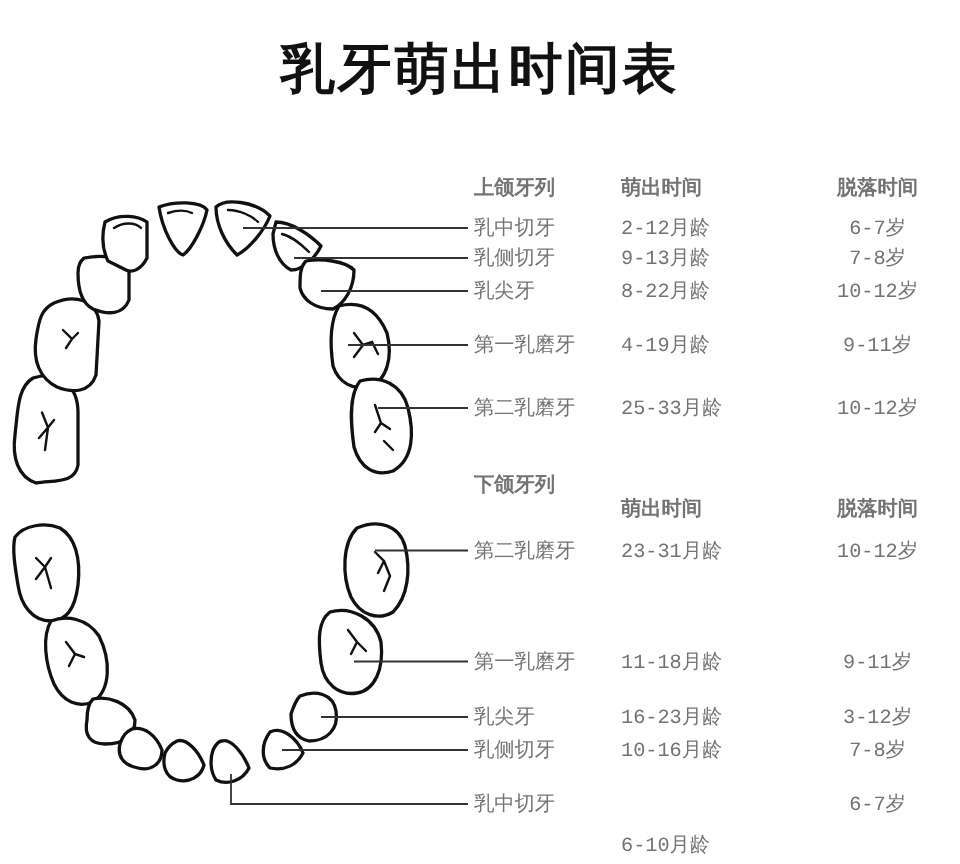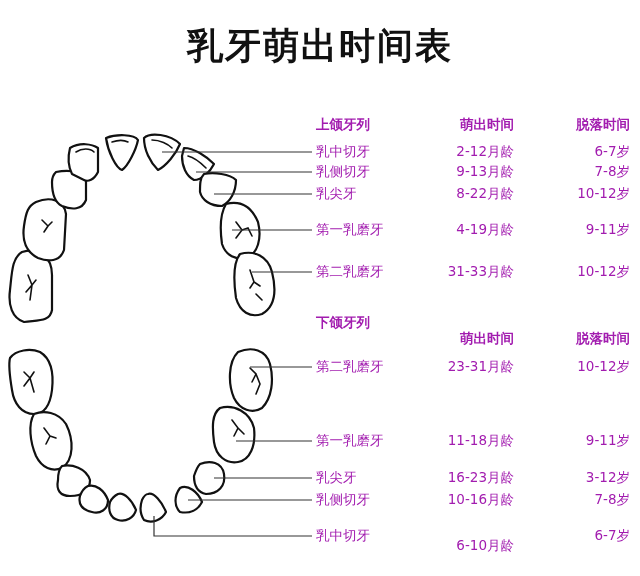--- a/index.html
+++ b/index.html
@@ -5,25 +5,25 @@
     html, body { margin: 0; padding: 0; }
     body {
       width: 640px; height: 576px; background: #ffffff; position: relative; overflow: hidden;
       font-family: "DejaVu Sans", "Liberation Sans", sans-serif; color: #1a1a1a;
     }
     .title {
       position: absolute; left: 0; width: 640px; top: 22px; text-align: center;
       font-size: 36px; font-weight: bold; letter-spacing: 2px; color: #111;
     }
     svg.diagram { position: absolute; left: 0; top: 0; }
-    .txt { position: absolute; font-size: 13.5px; white-space: nowrap; color: #a21caf; }
+    .txt { position: absolute; font-size: 13.5px; white-space: nowrap; color: #737373; font-family: Liberation Mono, monospace; }
     .hdr { font-weight: bold; font-size: 13.5px; }
     .c1 { left: 316px; }
-    .c2 { left: 414px; width: 100px; text-align: right; }
-    .c3 { left: 540px; width: 90px; text-align: right; }
+    .c2 { left: 414px; width: 100px; text-align: left; }
+    .c3 { left: 540px; width: 90px; text-align: center; }
   </style>
 </head>
 <body>
 
 <div class="title">乳牙萌出时间表</div>
 
 <svg class="diagram" width="640" height="576" viewBox="0 0 640 576">
   <g fill="#fff" stroke="#111" stroke-width="2.2" stroke-linejoin="round">
 
     <g>
@@ -96,21 +96,21 @@
 
 <div class="txt c1" style="top:185px">乳尖牙</div>
 <div class="txt c2" style="top:185px">8-22月龄</div>
 <div class="txt c3" style="top:185px">10-12岁</div>
 
 <div class="txt c1" style="top:221px">第一乳磨牙</div>
 <div class="txt c2" style="top:221px">4-19月龄</div>
 <div class="txt c3" style="top:221px">9-11岁</div>
 
 <div class="txt c1" style="top:263px">第二乳磨牙</div>
-<div class="txt c2" style="top:263px">31-33月龄</div>
+<div class="txt c2" style="top:263px">25-33月龄</div>
 <div class="txt c3" style="top:263px">10-12岁</div>
 
 <div class="txt hdr c1" style="top:314px">下颌牙列</div>
 <div class="txt hdr c2" style="top:330px">萌出时间</div>
 <div class="txt hdr c3" style="top:330px">脱落时间</div>
 
 <div class="txt c1" style="top:358px">第二乳磨牙</div>
 <div class="txt c2" style="top:358px">23-31月龄</div>
 <div class="txt c3" style="top:358px">10-12岁</div>
 
@@ -120,14 +120,14 @@
 
 <div class="txt c1" style="top:469px">乳尖牙</div>
 <div class="txt c2" style="top:469px">16-23月龄</div>
 <div class="txt c3" style="top:469px">3-12岁</div>
 
 <div class="txt c1" style="top:491px">乳侧切牙</div>
 <div class="txt c2" style="top:491px">10-16月龄</div>
 <div class="txt c3" style="top:491px">7-8岁</div>
 
 <div class="txt c1" style="top:527px">乳中切牙</div>
-<div class="txt c2" style="top:537px">6-10月龄</div>
+<div class="txt c2" style="top:554px">6-10月龄</div>
 <div class="txt c3" style="top:527px">6-7岁</div>
 
 </body></html>

